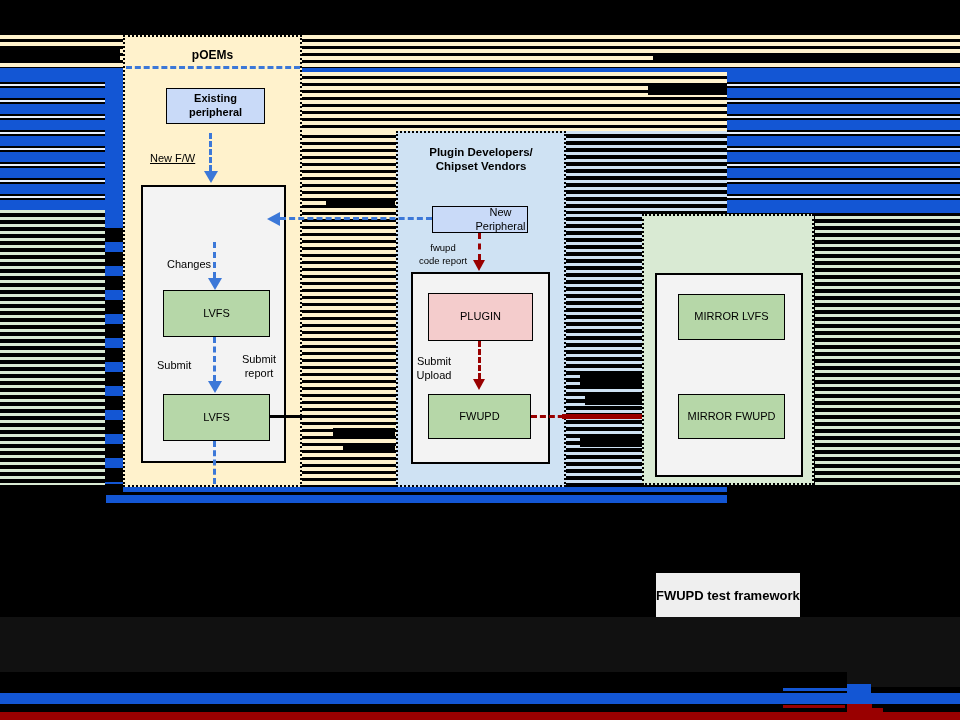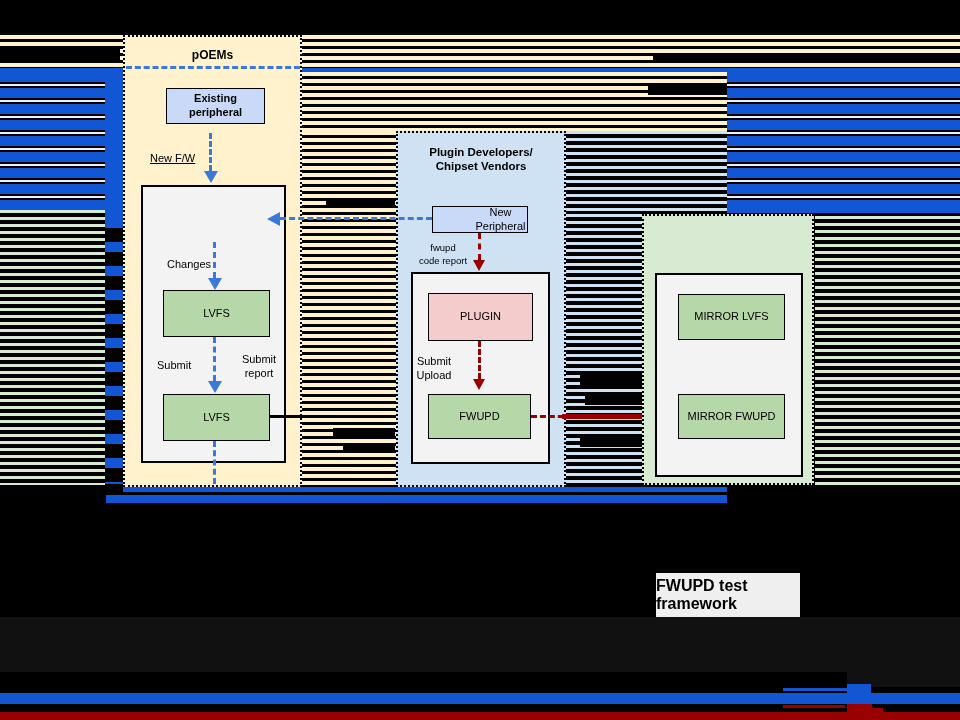--- a/index.html
+++ b/index.html
@@ -36,22 +36,22 @@
   .hdash-blue{border-top:3px dashed var(--arrow-blue);height:0;}
   .vdash-red{border-left:3px dashed var(--red);width:0;}
   .hdash-red{border-top:3px dashed var(--red);height:0;}
   .hsolid-black{border-top:3px solid #000;height:0;}
   .ah{width:0;height:0;}
   .ah-down-blue{border-left:7px solid transparent;border-right:7px solid transparent;border-top:12px solid var(--arrow-blue);}
   .ah-down-red{border-left:6px solid transparent;border-right:6px solid transparent;border-top:11px solid var(--red);}
   .ah-left-blue{border-top:7px solid transparent;border-bottom:7px solid transparent;border-right:13px solid var(--arrow-blue);}
   .ah-right-black{border-top:8px solid transparent;border-bottom:8px solid transparent;border-left:16px solid #000;}
   .ah-right-red{border-top:7px solid transparent;border-bottom:7px solid transparent;border-left:14px solid var(--red);}
-  .framework{background:var(--framework-gray);display:flex;align-items:center;justify-content:flex-end;
-             font-weight:bold;font-size:16px;}
+  .framework{background:var(--framework-gray);display:flex;align-items:center;justify-content:flex-start;
+             font-weight:bold;font-size:13px;}
   .tline{display:block;}
 </style>
 </head>
 <body>
 
 <div class="stage">
 
   <div class="abs st-tan" style="left:0;top:35;width:123px;height:33px;left:0px;top:35px;"></div>
   <div class="abs st-tan" style="left:302px;top:35px;width:658px;height:33px;"></div>
   <div class="abs blk" style="left:0px;top:47px;width:120px;height:13px;"></div>

